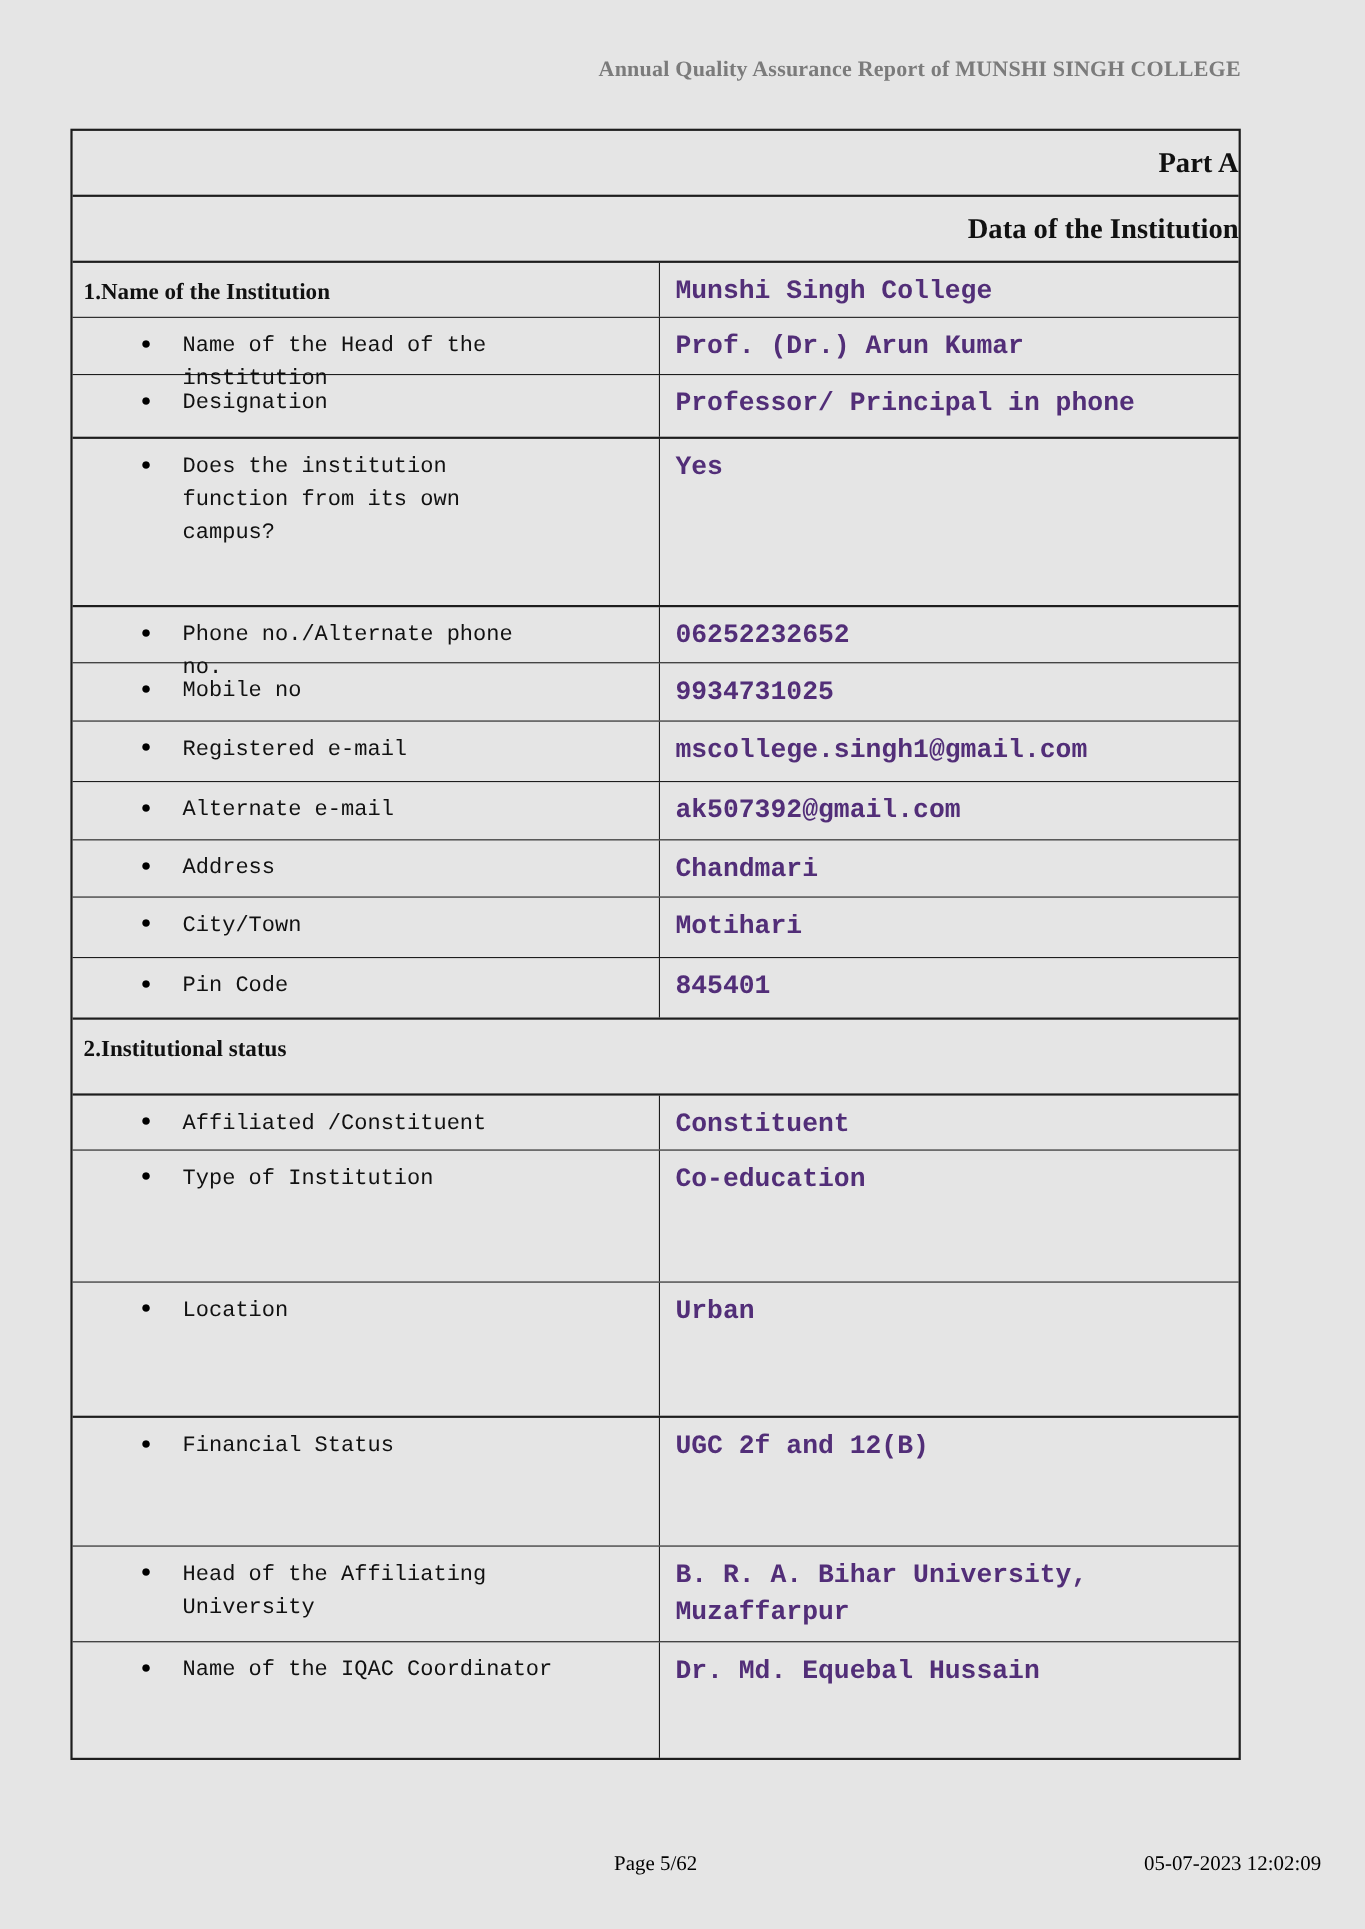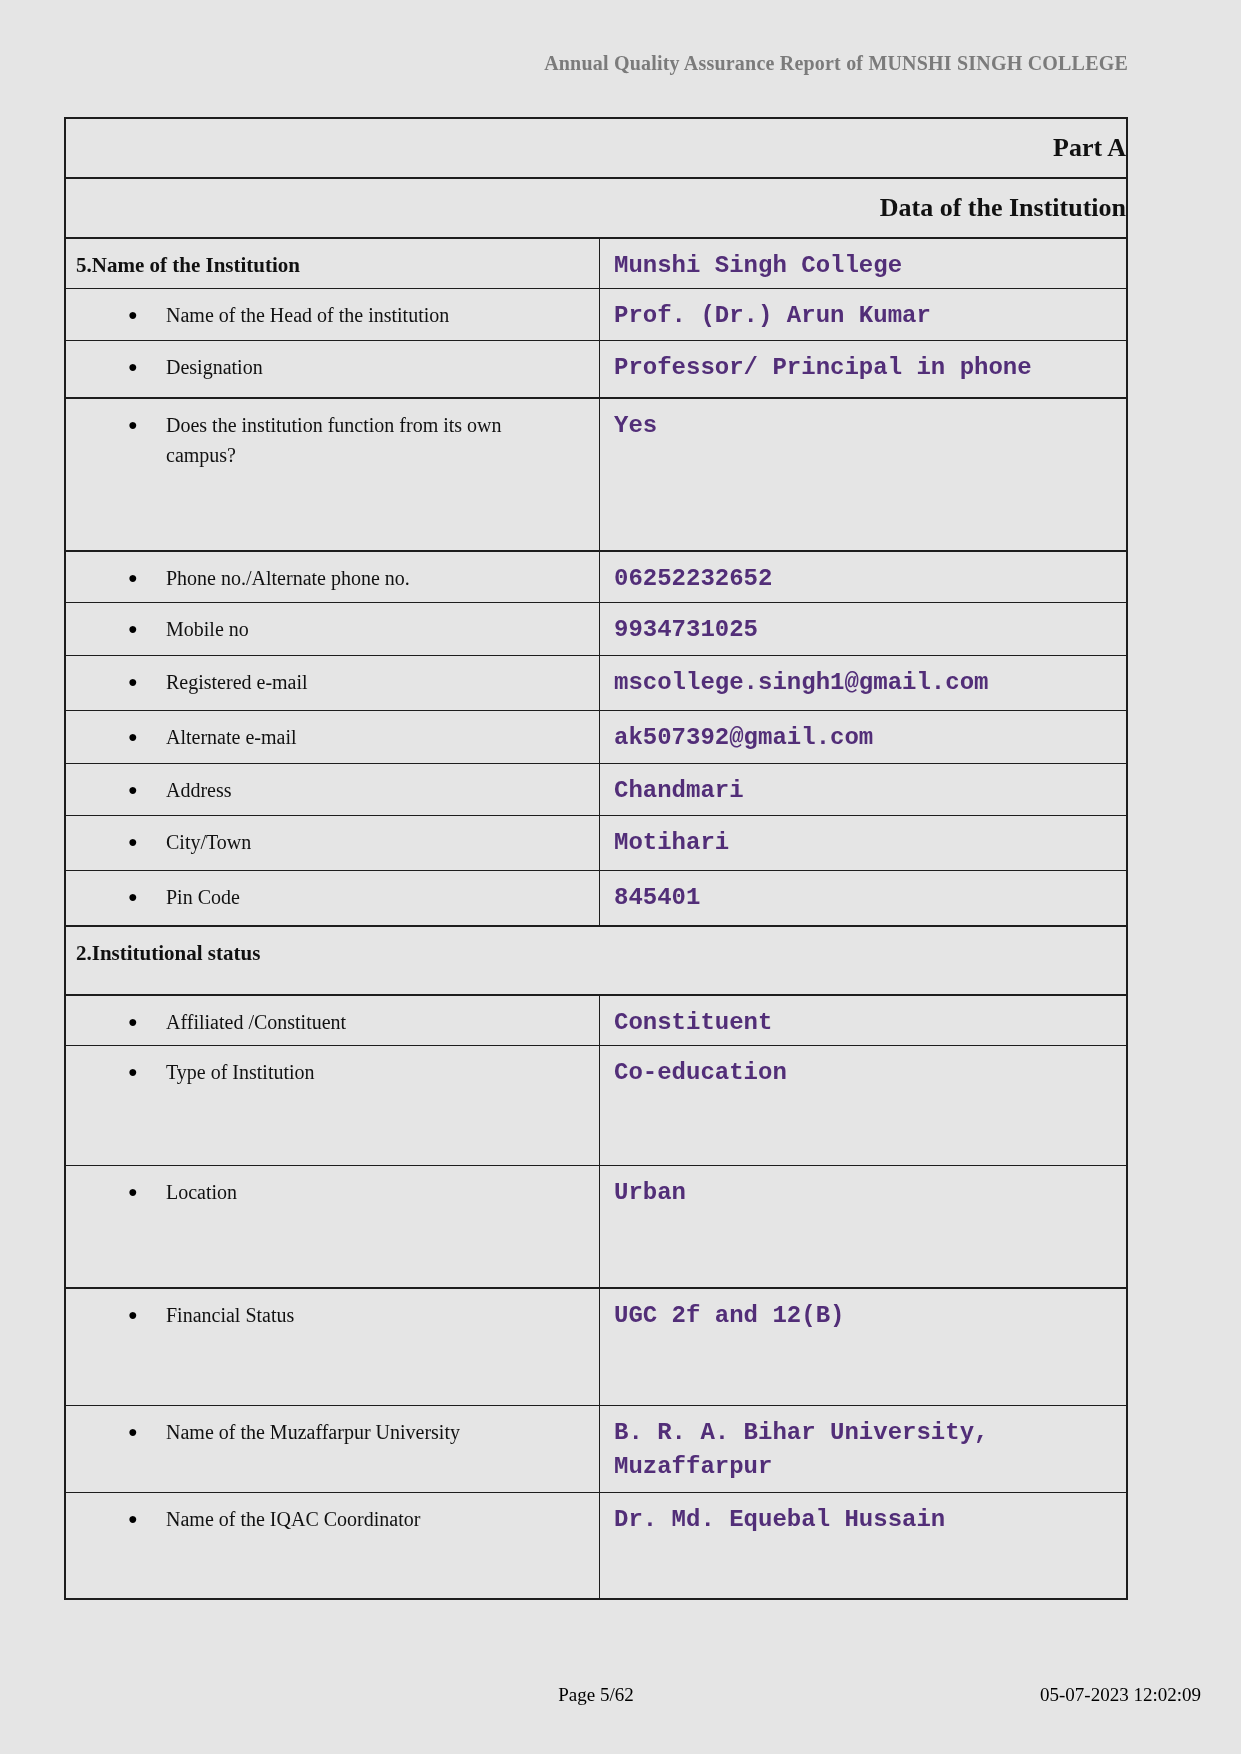--- a/index.html
+++ b/index.html
@@ -33,21 +33,21 @@
   .hdr-row {
     justify-content:flex-end; align-items:center;
     font-weight:bold; font-size:26px;
   }
   .lcell {
     width:534px; box-sizing:border-box;
     border-right:1px solid var(--border,#1d1d1d);
     padding:11px 12px 0 10px;
     font-size:20px; line-height:1.5;
   }
-  .lcell.bullet-cell { padding-left:62px; }
+  .lcell.bullet-cell { padding-left:62px;font-family:Liberation Mono, monospace; }
   .bold-label { font-weight:bold; font-size:21px; }
   .bullet {
     display:inline-block; width:38px;
     font-size:16px; vertical-align:2px; color:#000;
   }
   .label-text { display:inline-block; vertical-align:top; max-width:340px; }
   .vcell {
     flex:1; box-sizing:border-box;
     padding:10px 8px 0 14px;
     font-family:"Liberation Mono", monospace;
@@ -83,21 +83,21 @@
     <div class="trow hdr-row first" style="height:58px">
       <span>Part A</span>
     </div>
 
     <div class="trow hdr-row thick" style="height:60px">
       <span>Data of the Institution</span>
     </div>
 
     <div class="trow thick" style="height:51px">
       <div class="lcell">
-        <span class="bold-label label-text" style="max-width:480px">5.Name of the Institution</span>
+        <span class="bold-label label-text" style="max-width:480px">1.Name of the Institution</span>
       </div>
       <div class="vcell">Munshi Singh College</div>
     </div>
 
     <div class="trow" style="height:52px">
       <div class="lcell bullet-cell">
         <span class="bullet">●</span><span class="label-text">Name of the Head of the institution</span>
       </div>
       <div class="vcell">Prof. (Dr.) Arun Kumar</div>
     </div>
@@ -193,21 +193,21 @@
 
     <div class="trow thick" style="height:118px">
       <div class="lcell bullet-cell">
         <span class="bullet">●</span><span class="label-text">Financial Status</span>
       </div>
       <div class="vcell">UGC 2f and 12(B)</div>
     </div>
 
     <div class="trow" style="height:87px">
       <div class="lcell bullet-cell">
-        <span class="bullet">●</span><span class="label-text">Name of the Muzaffarpur University</span>
+        <span class="bullet">●</span><span class="label-text">Head of the Affiliating University</span>
       </div>
       <div class="vcell" style="padding-right:70px">B. R. A. Bihar University, Muzaffarpur</div>
     </div>
 
     <div class="trow" style="height:106px">
       <div class="lcell bullet-cell">
         <span class="bullet">●</span><span class="label-text">Name of the IQAC Coordinator</span>
       </div>
       <div class="vcell">Dr. Md. Equebal Hussain</div>
     </div>

